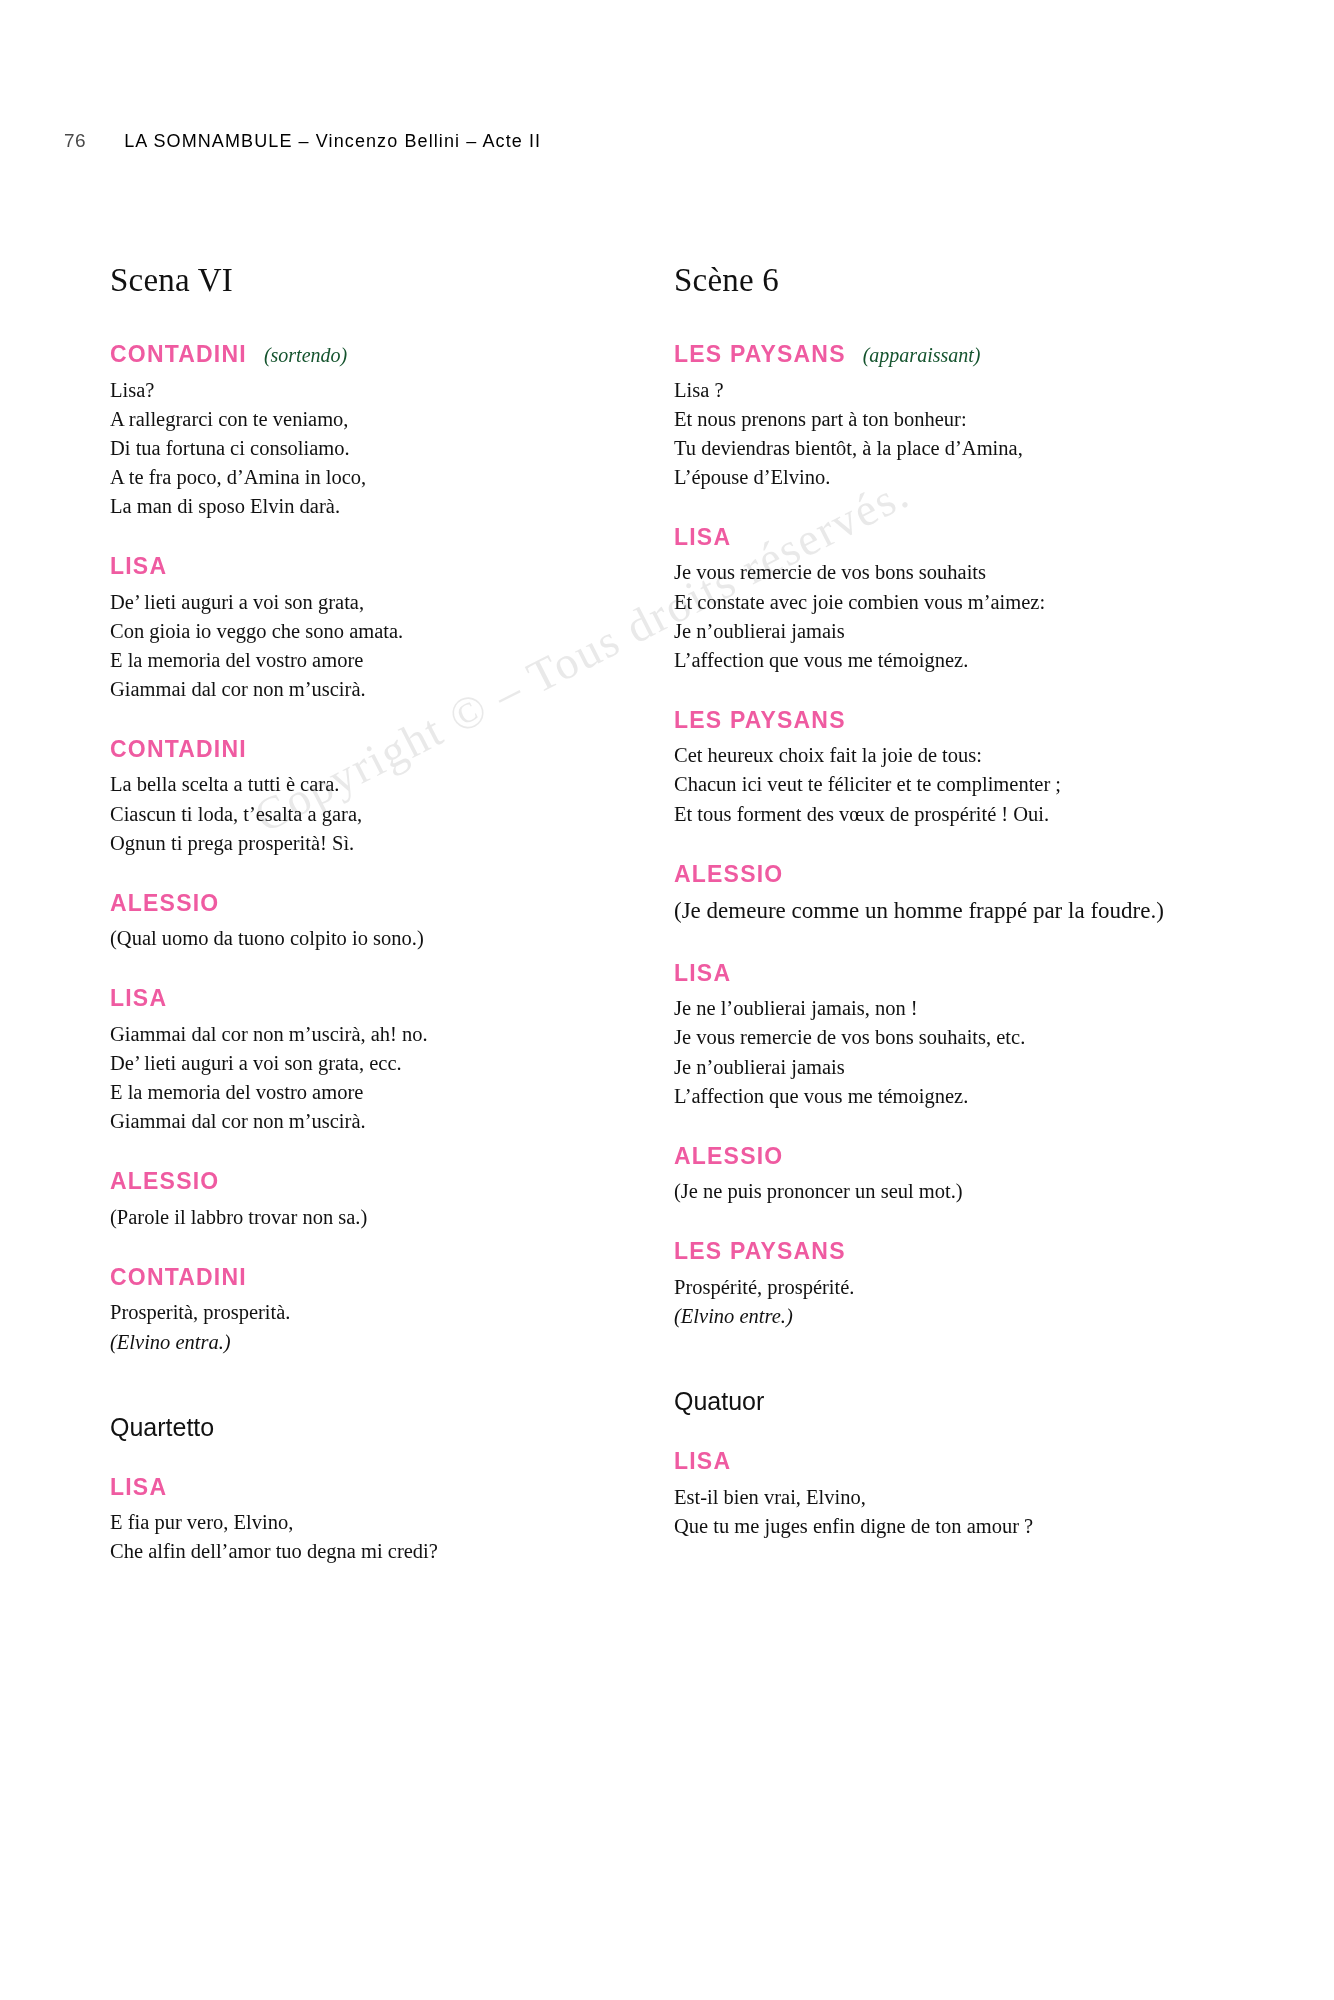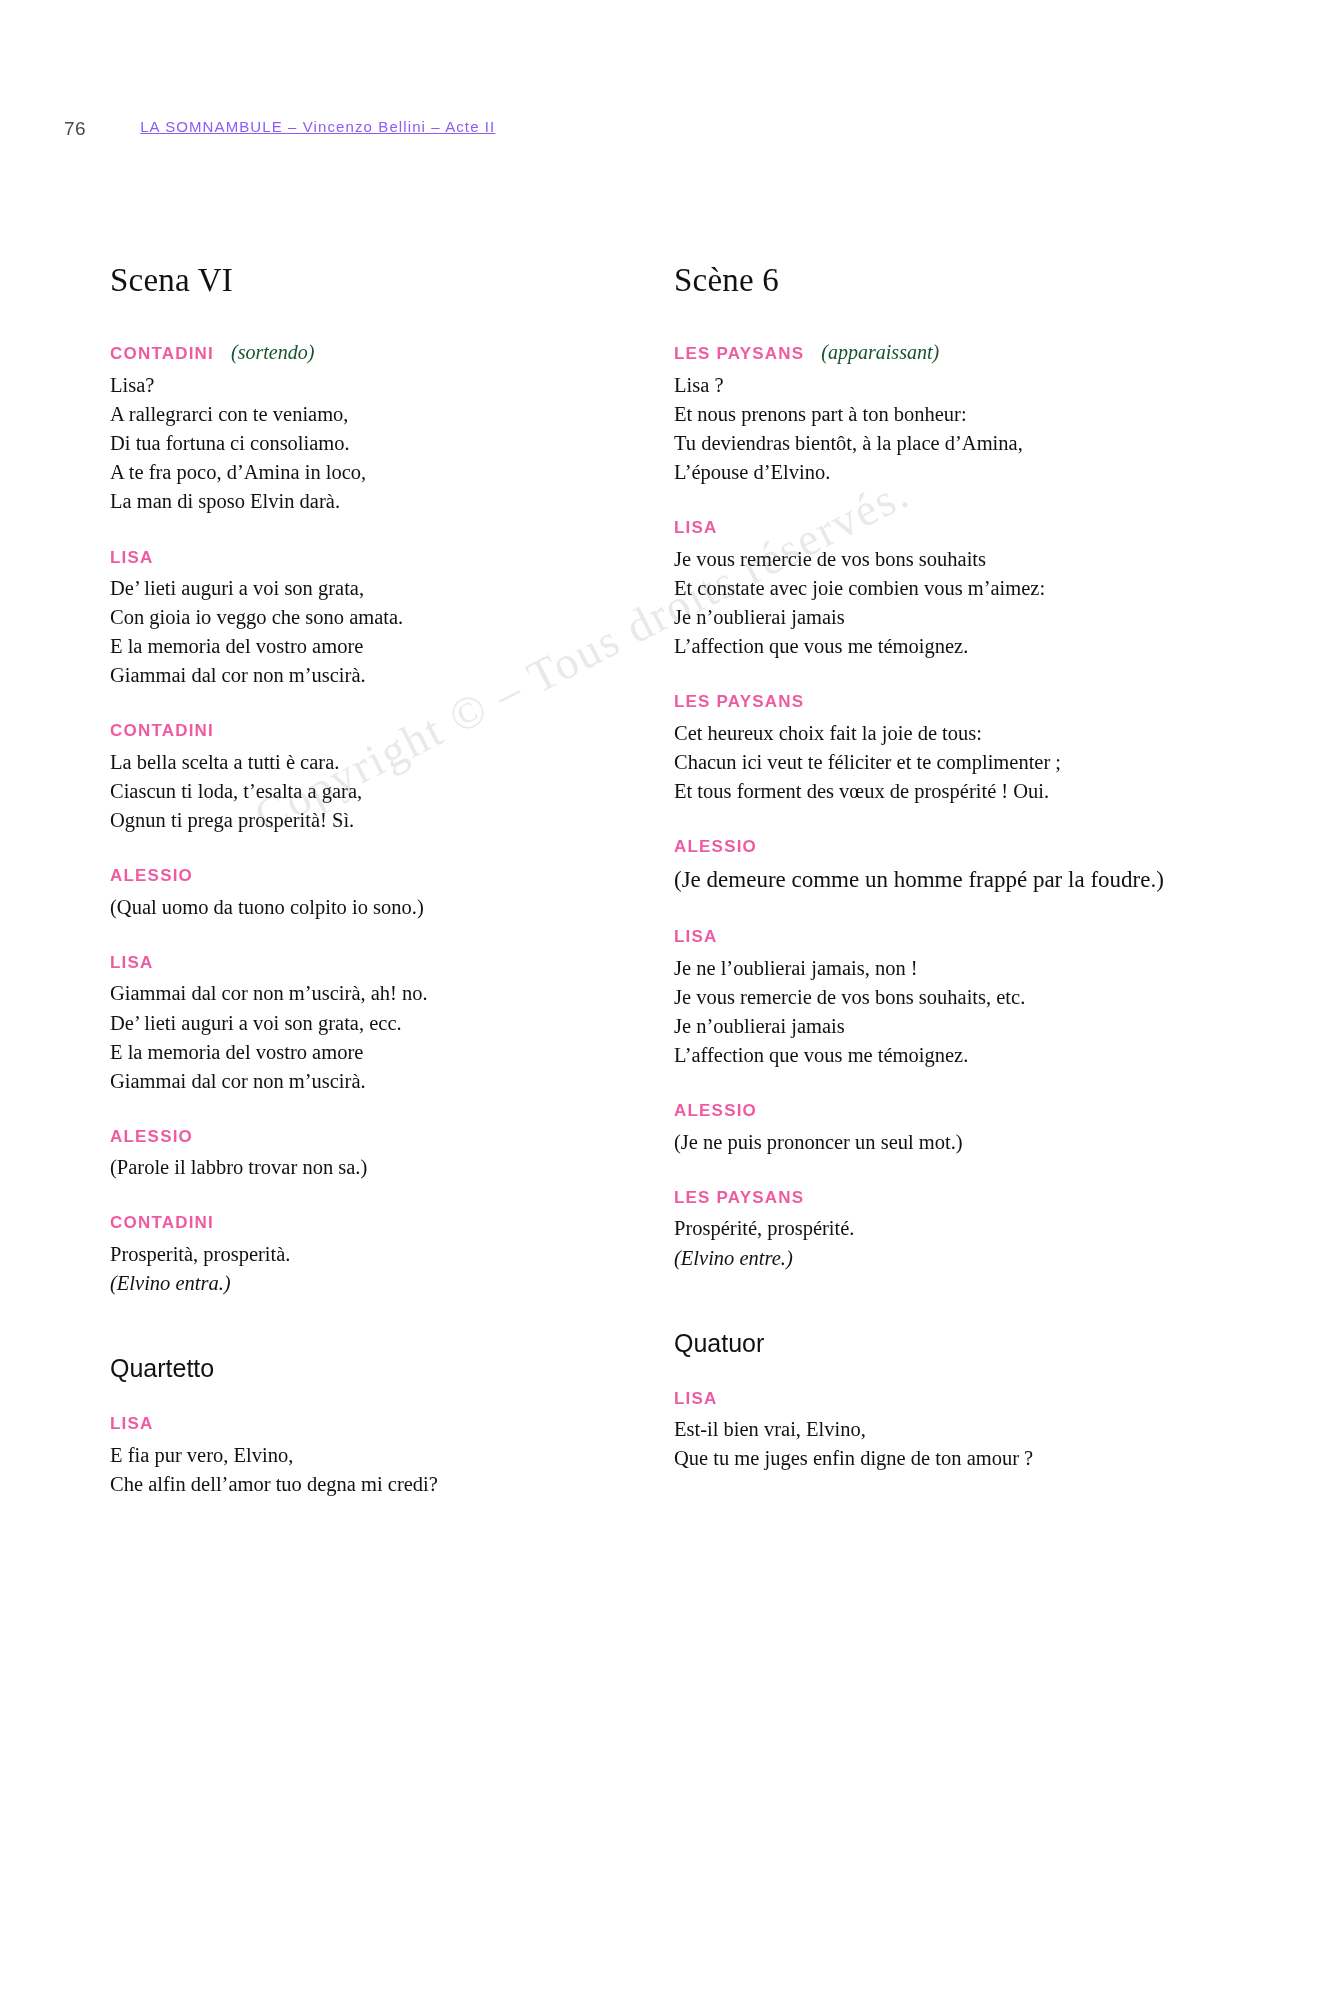--- a/index.html
+++ b/index.html
@@ -16,38 +16,37 @@
   }
   .page {
     position: relative;
     width: 1334px;
     height: 2000px;
   }
 
   
   .header {
     position: absolute;
-    top: 118px;
+    top: 130px;
     left: 64px;
     display: flex;
-    align-items: flex-start;
-    gap: 54px;
+    align-items: flex-end;
+    gap: 38px;
   }
   .page-number {
     font-family: "Liberation Sans", sans-serif;
     font-size: 19px;
     color: #4a4a4a;
     letter-spacing: 0.5px;
   }
   .header-title {
     font-family: "Liberation Sans", sans-serif;
-    font-size: 15px;
-    color: #8b5cf6;
+    font-size: 18px;
+    color: #000000;
     letter-spacing: 1.1px;
-    text-decoration: underline;
   }
 
   
   .watermark {
     position: absolute;
     left: 270px;
     top: 560px;
     width: 700px;
     height: 380px;
     pointer-events: none;
@@ -101,21 +100,21 @@
 
   .block { margin-bottom: 28px; }
 
   .speaker-line {
     margin: 0 0 2px 0;
     line-height: 1.5;
   }
   .speaker {
     font-family: "Liberation Sans", sans-serif;
     font-weight: bold;
-    font-size: 17px;
+    font-size: 23px;
     color: #ef5ba1;
     letter-spacing: 1.2px;
   }
   .direction-inline {
     font-family: "Liberation Serif", serif;
     font-style: italic;
     font-size: 20px;
     color: #14532d;
     margin-left: 17px;
   }

